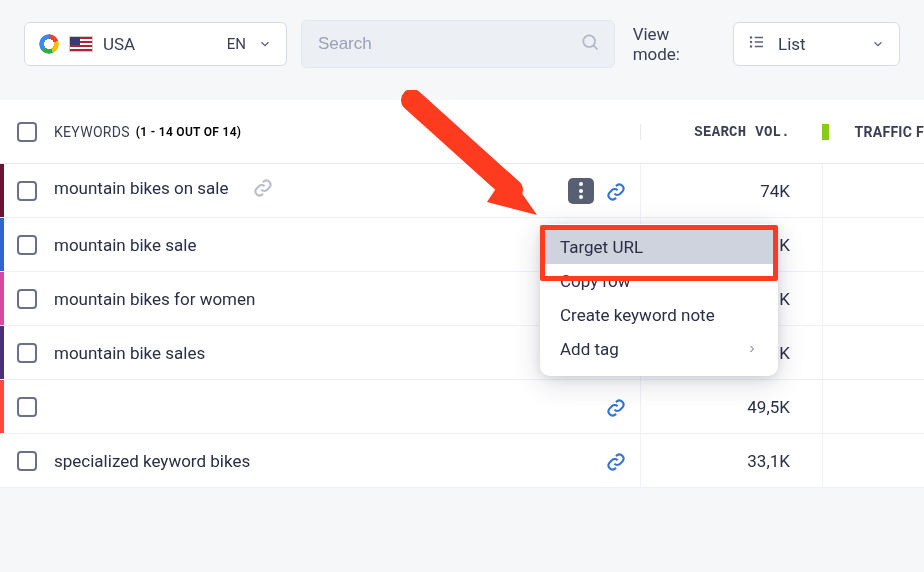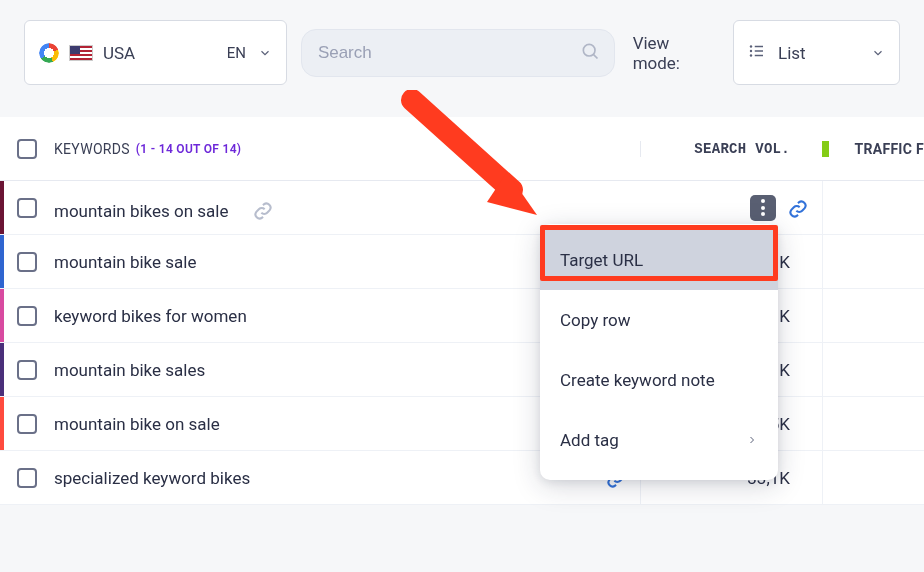--- a/index.html
+++ b/index.html
@@ -18,21 +18,21 @@
   .topbar {
     display: flex;
     align-items: center;
     gap: 14px;
     padding: 20px 24px;
   }
   .select-box {
     background: #fff;
     border: 1px solid #d7dbe3;
     border-radius: 6px;
-    height: 65px;
+    height: 44px;
     display: flex;
     align-items: center;
     padding: 0 14px;
     gap: 10px;
     font-size: 17px;
     color: #3a3f55;
   }
   .country-select { width: 268px; justify-content: flex-start; }
   .country-select .spacer { flex: 1; }
   .lang-code { font-size: 15px; color: #3a3f55; }
@@ -47,21 +47,21 @@
   .usa-flag {
     width: 24px; height: 16px; position: relative; border: 1px solid #ccc;
     background: repeating-linear-gradient(#b22234 0 2px, #fff 2px 4px);
   }
   .usa-flag::before {
     content: ""; position: absolute; top: 0; left: 0; width: 10px; height: 8px; background: #3c3b6e;
   }
   .search-box {
     background: #eceff4;
     border: 1px solid #e2e6ee;
-    border-radius: 15px;
+    border-radius: 6px;
     height: 48px;
     width: 320px;
     display: flex;
     align-items: center;
     padding: 16px 14px;
     font-size: 17px;
     color: #888ca0;
   }
   .search-box input {
     flex: 1;
@@ -117,21 +117,21 @@
   }
   .th-kw {
     font-size: 14px;
     font-weight: 400;
     color: #3a3f55;
     letter-spacing: 0.3px;
   }
   .th-kw-count {
     font-size: 12px;
     font-weight: 600;
-    color: #6d28d9;
+    color: #000000;
     letter-spacing: 0.3px;
   }
   .checkbox {
     width: 20px; height: 20px;
     border: 2px solid #6a7088;
     border-radius: 4px;
   }
 
   .row {
     display: flex;
@@ -162,21 +162,21 @@
     justify-content:flex-end;
   }
   .row .col-traffic-cell {
     width: 102px;
     border-left: 1px solid #eef1f6;
     align-self: stretch;
   }
   .row .col-kw-cell {
     flex: 1;
     display: flex;
-    align-items: flex-end;
+    align-items: flex-start;
     gap: 24px;
     padding-right: 14px;
   }
   .link-icon {
     width: 20px; height: 20px; display:inline-flex;
   }
   .link-icon svg { stroke: #3272d9; stroke-width: 2.5; fill: none; }
   .link-faded svg { stroke: #b7bdcd; }
   .kebab {
     width: 26px; height: 26px;
@@ -205,21 +205,21 @@
     top: 224px;
     width: 238px;
     background: #fff;
     border-radius: 10px;
     box-shadow: 0 6px 28px rgba(30,35,60,0.18), 0 2px 8px rgba(30,35,60,0.10);
     overflow: hidden;
     padding: 6px 0 10px;
     z-index: 50;
   }
   .dropdown .item {
-    height: 60px;
+    height: 34px;
     display: flex;
     align-items: center;
     padding: 0 20px;
     font-size: 17px;
     color: #2a2f45;
     cursor: pointer;
     position: relative;
   }
   .dropdown .item.active {
     background: #cfd3de;
@@ -335,20 +335,21 @@
             </span>
         <span class="link-icon">
           <svg width="22" height="22" viewBox="0 0 24 24">
                 <path d="M10 14a5 5 0 0 0 7 0l3-3a5 5 0 0 0-7-7l-1 1"></path>
                 <path d="M14 10a5 5 0 0 0-7 0l-3 3a5 5 0 0 0 7 7l1-1"></path>
               </svg>
         </span>
       </span>
 
     </div>
+    <div class="col-vol-cell">74K</div>
     <div class="col-traffic-cell"></div>
   </div>
 
   <div class="row">
     <div class="stripe" style="background: rgb(47, 101, 208);"></div>
     <div class="col-check">
       <div class="checkbox"></div>
     </div>
     <div class="col-kw-cell">
       <span class="kw-text">mountain bike sale</span>
@@ -357,21 +358,21 @@
     <div class="col-vol-cell">K</div>
     <div class="col-traffic-cell"></div>
   </div>
 
   <div class="row">
     <div class="stripe" style="background: rgb(216, 74, 160);"></div>
     <div class="col-check">
       <div class="checkbox"></div>
     </div>
     <div class="col-kw-cell">
-      <span class="kw-text">keyword bikes for women</span>
+      <span class="kw-text">mountain bikes for women</span>
 
     </div>
     <div class="col-vol-cell">K</div>
     <div class="col-traffic-cell"></div>
   </div>
 
   <div class="row">
     <div class="stripe" style="background: rgb(74, 47, 122);"></div>
     <div class="col-check">
       <div class="checkbox"></div>
@@ -383,21 +384,20 @@
     <div class="col-vol-cell">K</div>
     <div class="col-traffic-cell"></div>
   </div>
 
   <div class="row">
     <div class="stripe" style="background: rgb(255, 75, 62);"></div>
     <div class="col-check">
       <div class="checkbox"></div>
     </div>
     <div class="col-kw-cell">
-      <span class="kw-text">mountain bike on sale</span>
 
       <span class="row-actions solo-link" style="display: flex;">
         <span class="link-icon">
           <svg width="22" height="22" viewBox="0 0 24 24">
                 <path d="M10 14a5 5 0 0 0 7 0l3-3a5 5 0 0 0-7-7l-1 1"></path>
                 <path d="M14 10a5 5 0 0 0-7 0l-3 3a5 5 0 0 0 7 7l1-1"></path>
               </svg>
         </span>
       </span>
     </div>

